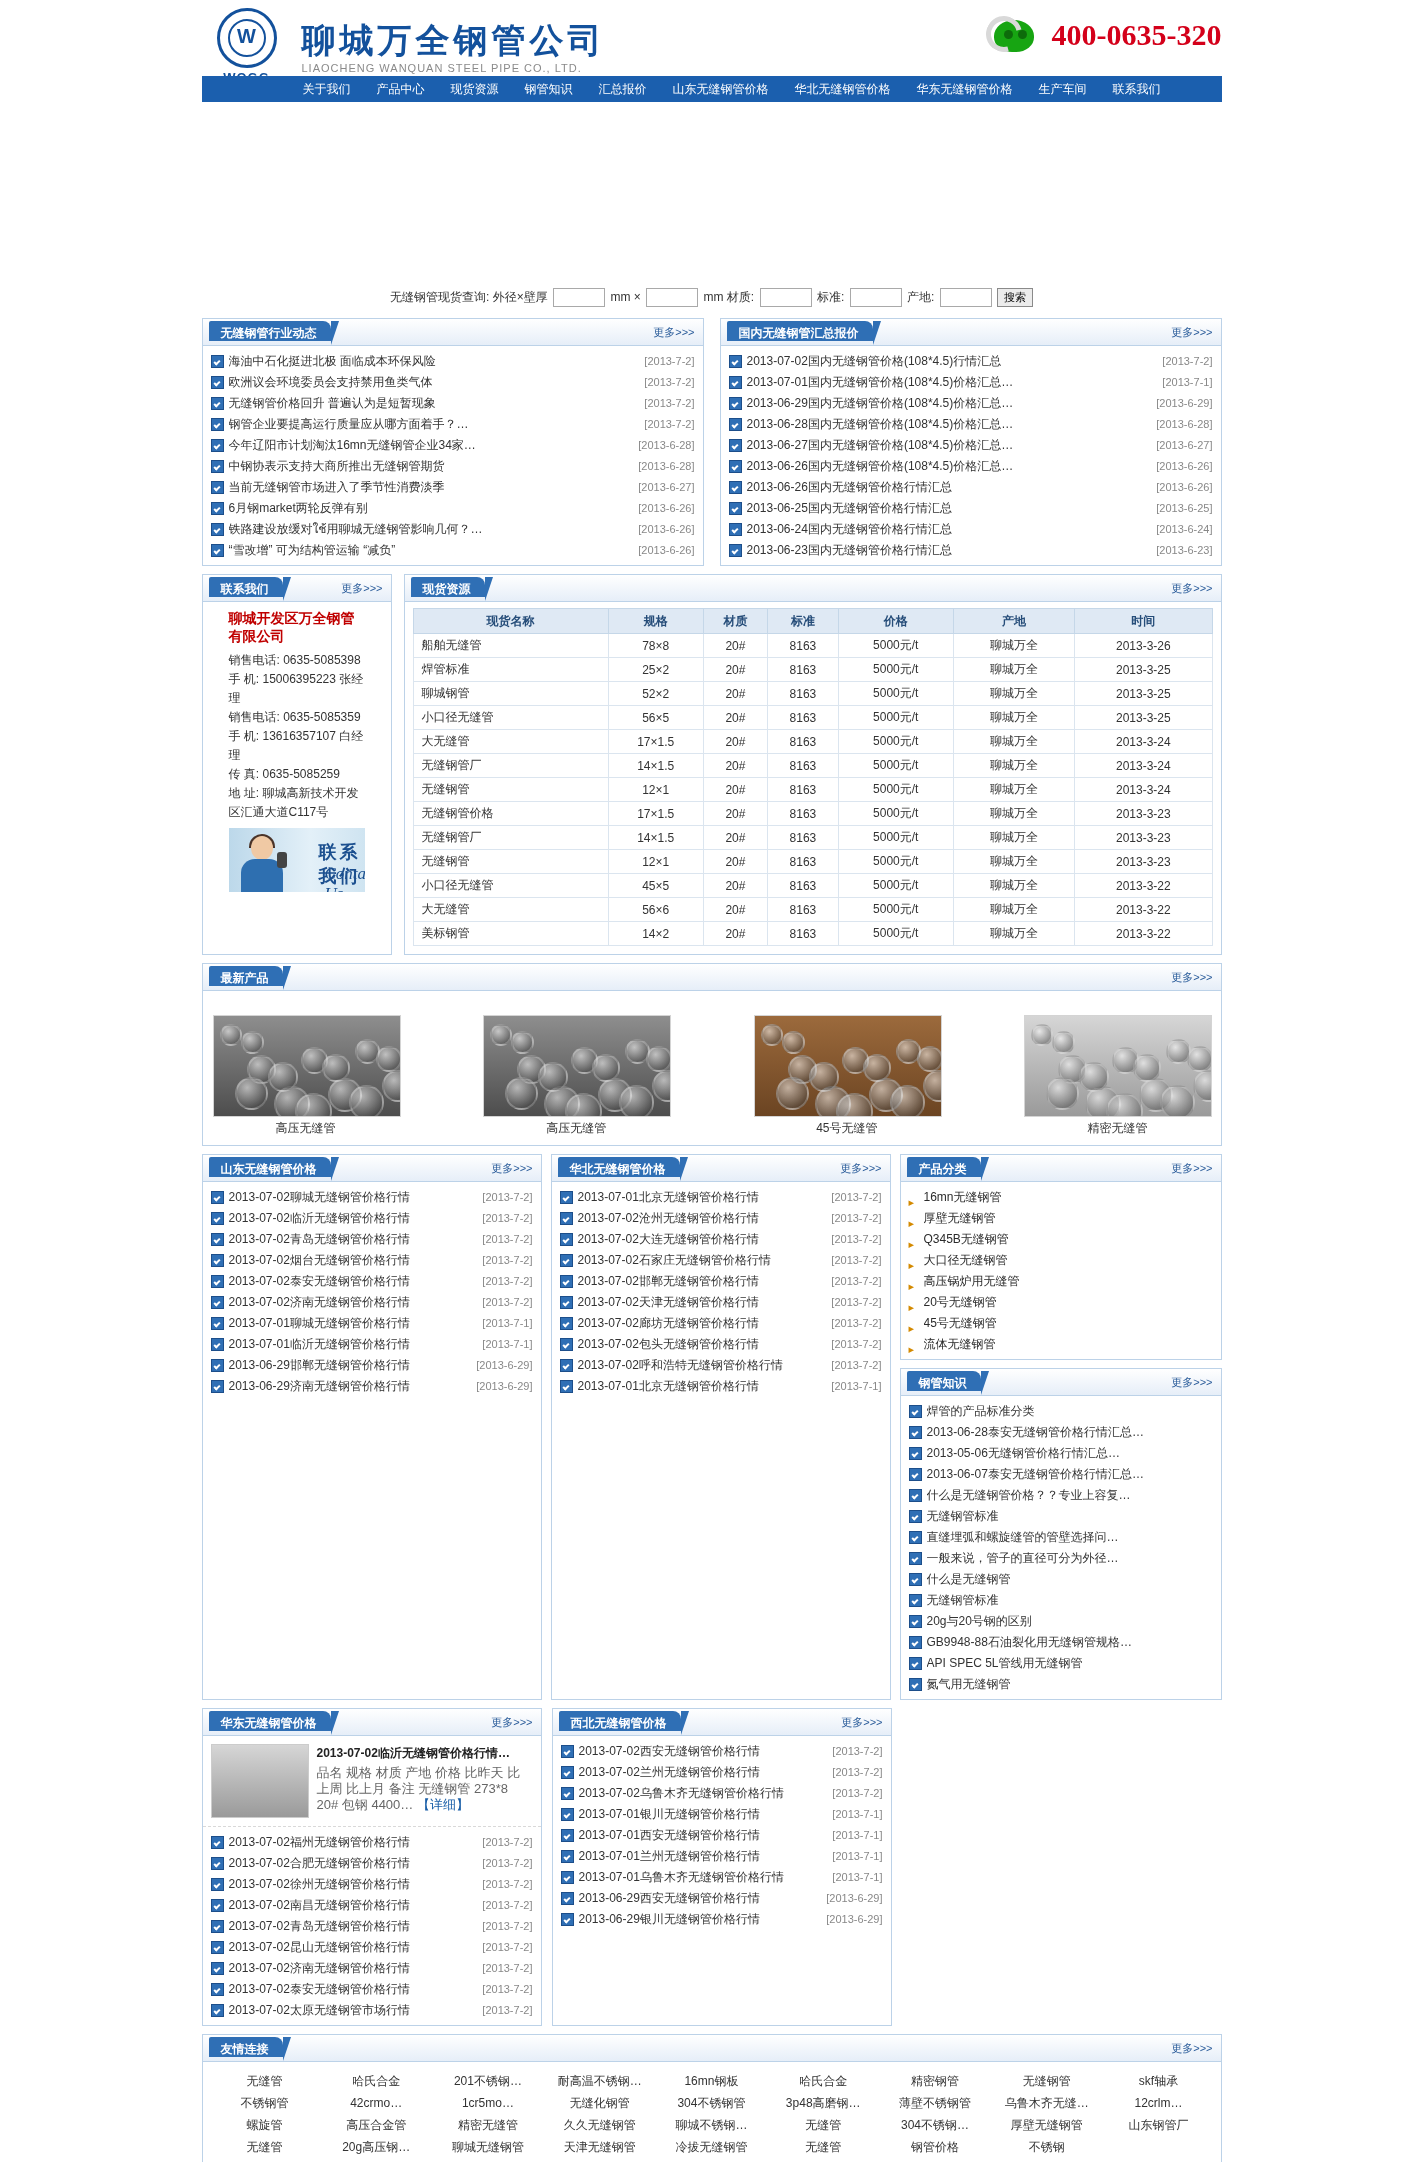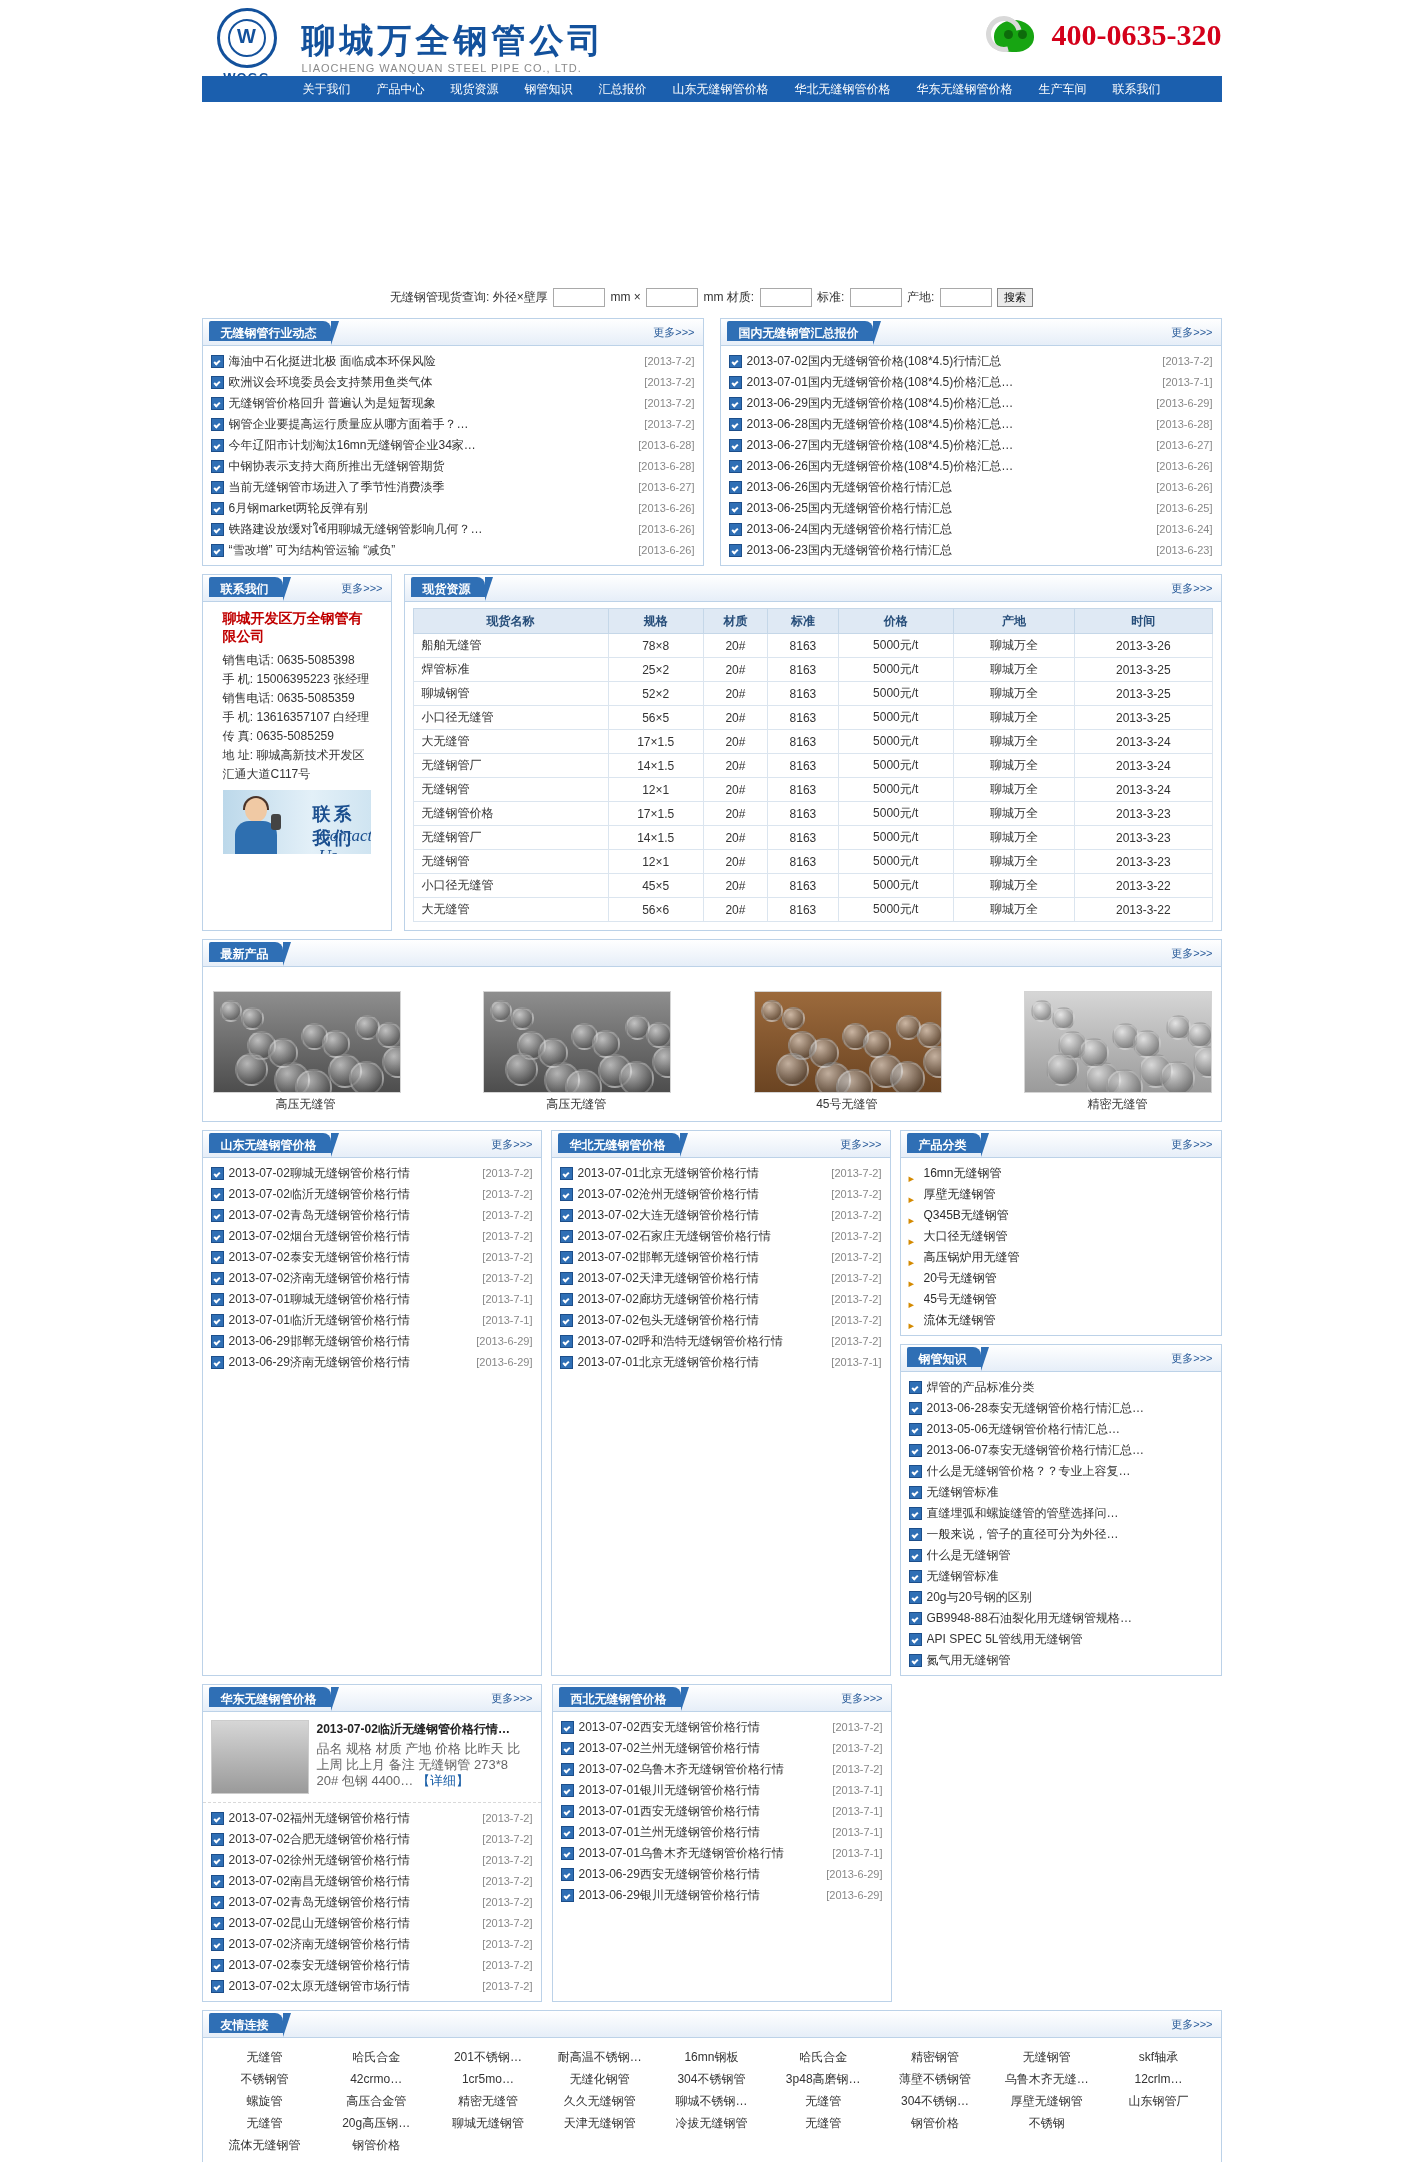--- a/index.html
+++ b/index.html
@@ -47,21 +47,21 @@
 
   
   .list{padding:5px 8px 4px 8px;}
   .row{height:21px;line-height:21px;font-size:12px;color:#333;display:flex;align-items:center;}
   .row .bullet{width:11px;height:11px;margin-right:5px;background:#2f6fb5;border:1px solid #1c4e8a;position:relative;flex:0 0 auto;}
   .row .bullet:after{content:"";position:absolute;left:2px;top:4px;width:4px;height:2px;border-left:2px solid #fff;border-bottom:2px solid #fff;transform:rotate(-45deg);}
   .row .t{flex:1 1 auto;overflow:hidden;white-space:nowrap;text-overflow:ellipsis;cursor:pointer;}
   .row .d{flex:0 0 auto;color:#888;font-size:11px;margin-left:6px;}
 
   
-  .contact-body{padding:6px 20px;}
+  .contact-body{padding:6px 26px;}
   .c-title{color:#c00000;font-weight:bold;font-size:14px;margin:2px 0 5px 0;}
   .c-line{font-size:12px;line-height:19px;color:#333;}
   .c-img{margin-top:6px;width:100%;height:64px;background:linear-gradient(90deg,#bcd8ea,#e3f0f8 60%,#cfe4f1);position:relative;overflow:hidden;}
   .c-img .person{position:absolute;left:8px;top:6px;width:50px;height:58px;}
   .c-img .head{position:absolute;left:14px;top:2px;width:22px;height:24px;background:#f0c9a4;border-radius:50%;}
   .c-img .hair{position:absolute;left:12px;top:0px;width:26px;height:14px;background:#4a3328;border-radius:13px 13px 0 0;}
   .c-img .torso{position:absolute;left:4px;top:25px;width:42px;height:34px;background:#2e6fb0;border-radius:14px 14px 0 0;}
   .c-img .hs1{position:absolute;left:40px;top:18px;width:10px;height:16px;background:#444;border-radius:3px;}
   .c-img .lbl1{position:absolute;left:90px;top:12px;font-size:18px;font-weight:bold;color:#1b4f8f;letter-spacing:3px;}
   .c-img .lbl2{position:absolute;left:96px;top:36px;font-size:17px;color:#1b4f8f;font-family:"Liberation Serif",serif;font-style:italic;}
@@ -431,20 +431,29 @@
                   <td>45×5</td>
                   <td>20#</td>
                   <td>8163</td>
                   <td>5000元/t</td>
                   <td>聊城万全</td>
                   <td>2013-3-22</td>
                 </tr>
                 <tr>
                   <td class="left">大无缝管</td>
                   <td>56×6</td>
+                  <td>20#</td>
+                  <td>8163</td>
+                  <td>5000元/t</td>
+                  <td>聊城万全</td>
+                  <td>2013-3-22</td>
+                </tr>
+                <tr>
+                  <td class="left">美标钢管</td>
+                  <td>14×2</td>
                   <td>20#</td>
                   <td>8163</td>
                   <td>5000元/t</td>
                   <td>聊城万全</td>
                   <td>2013-3-22</td>
                 </tr>
               </tbody>
           </table>
         </div>
       </div>

